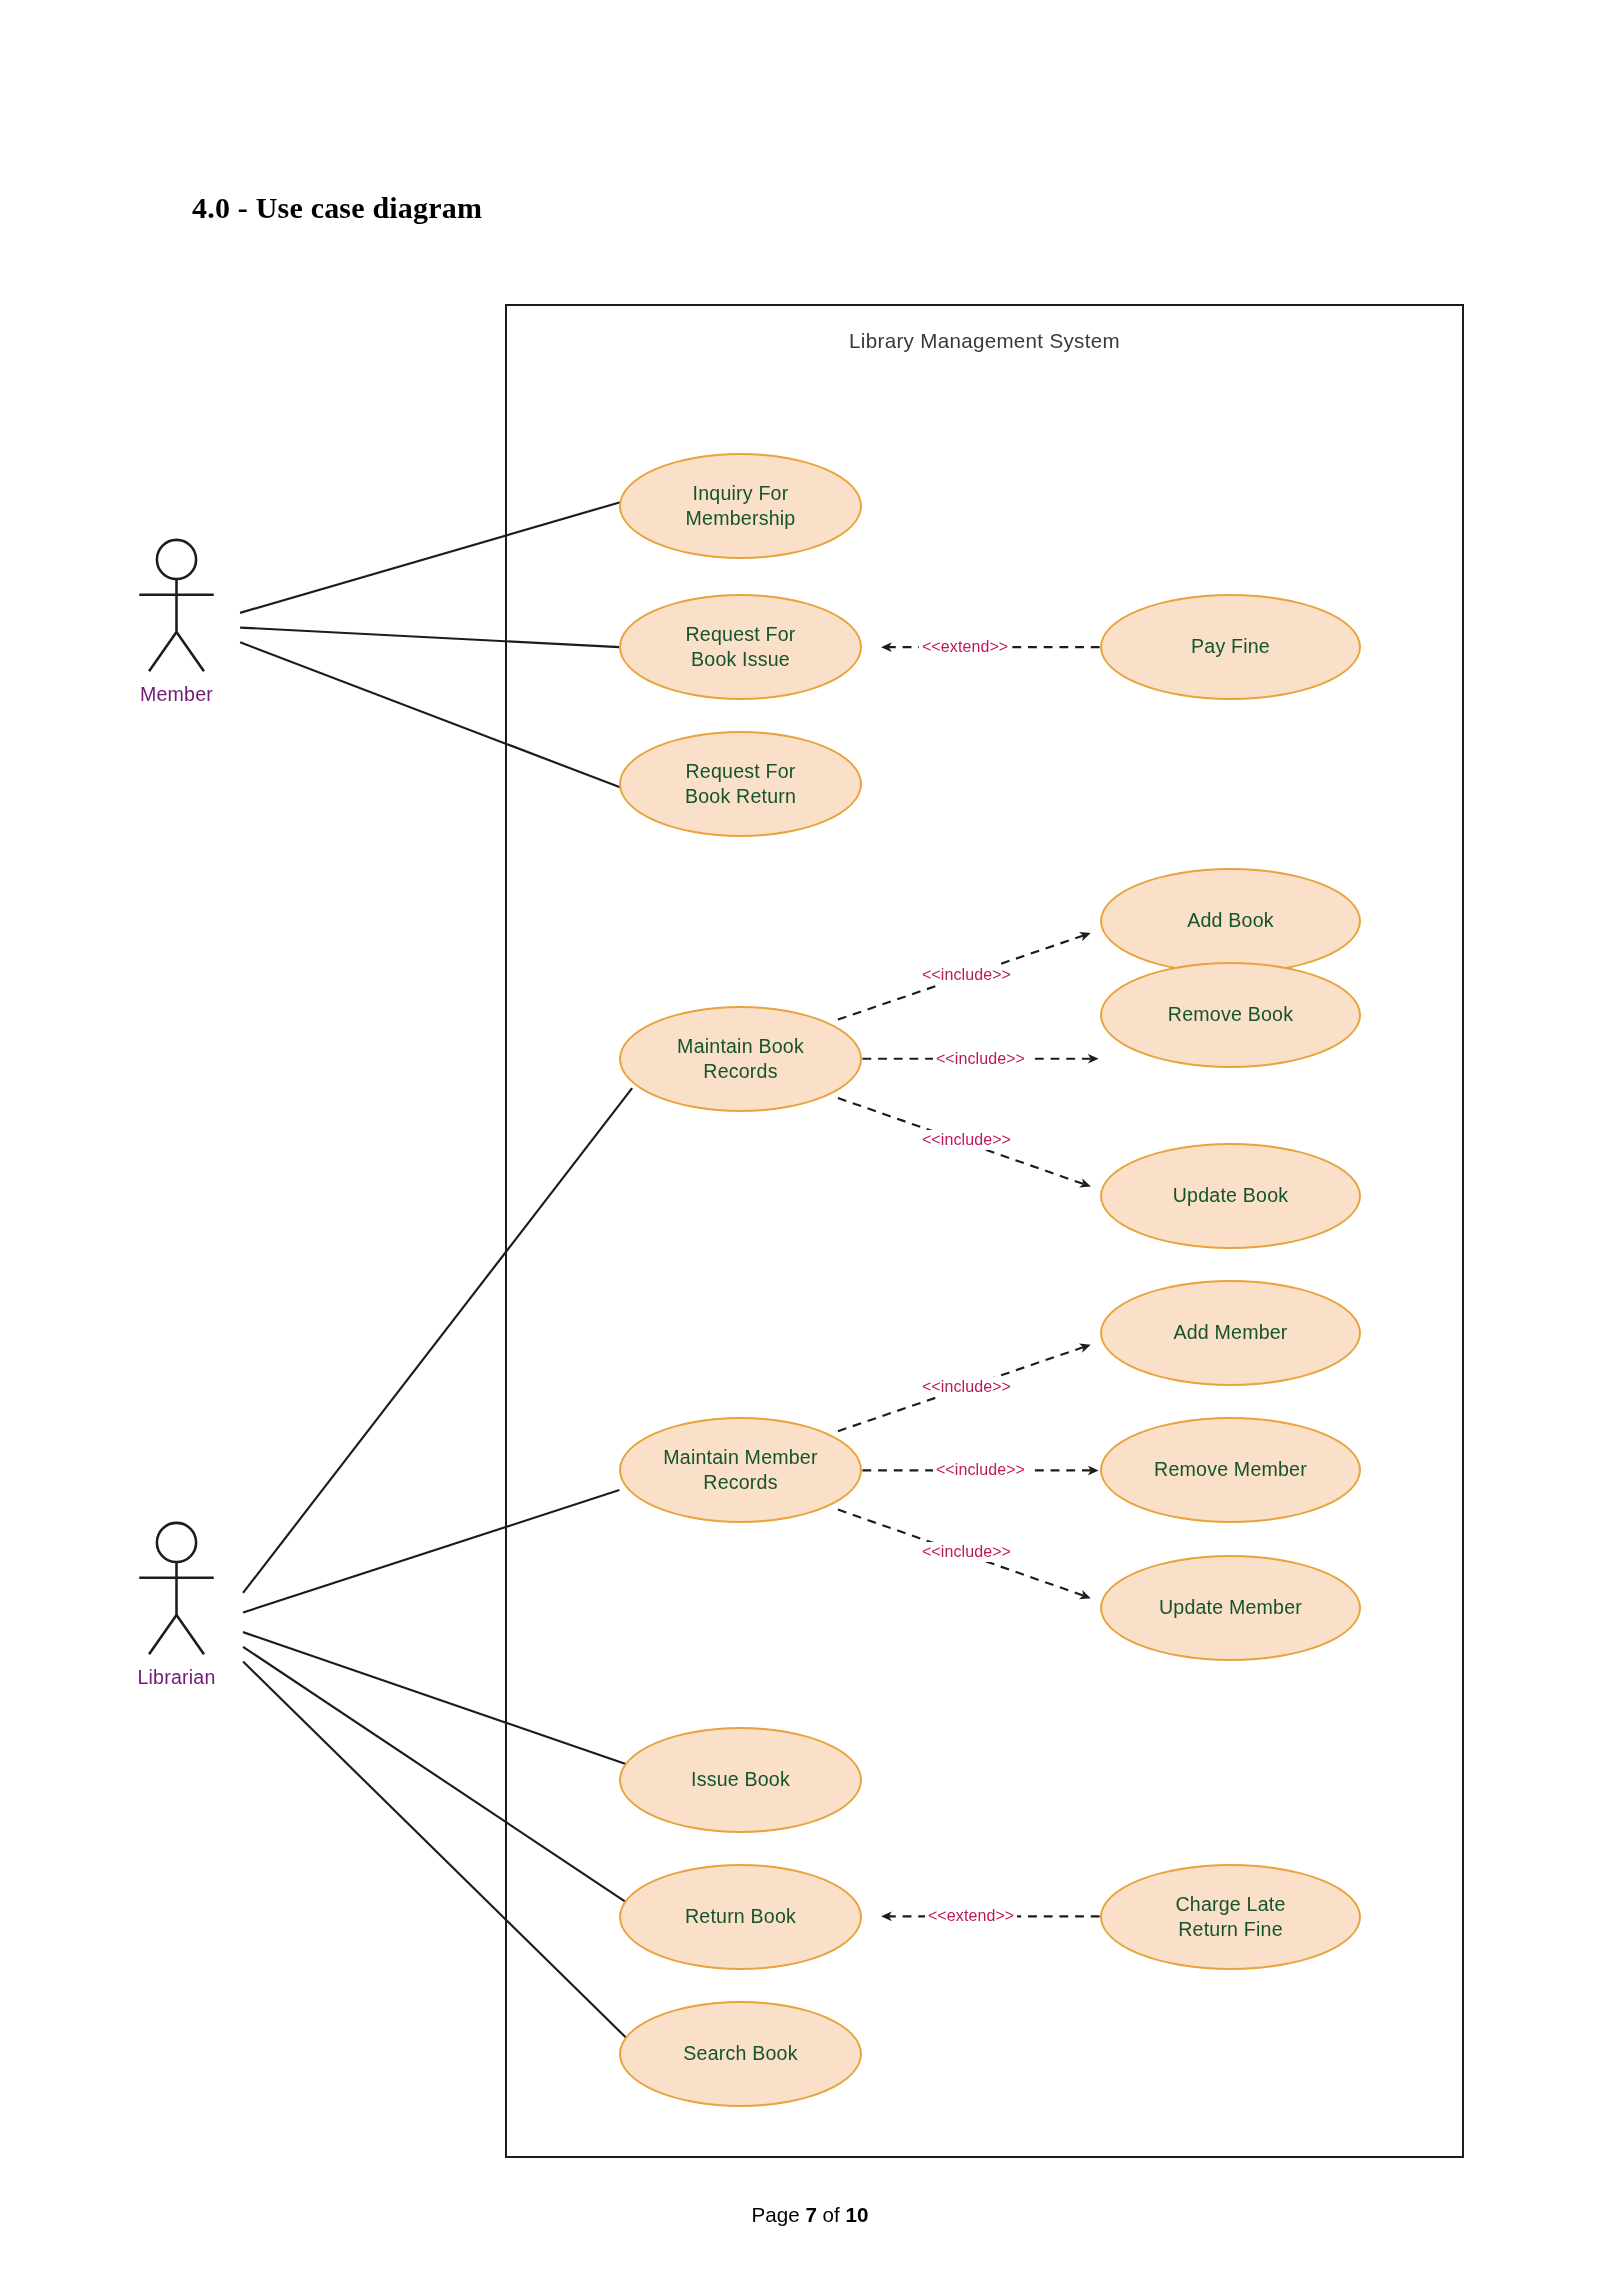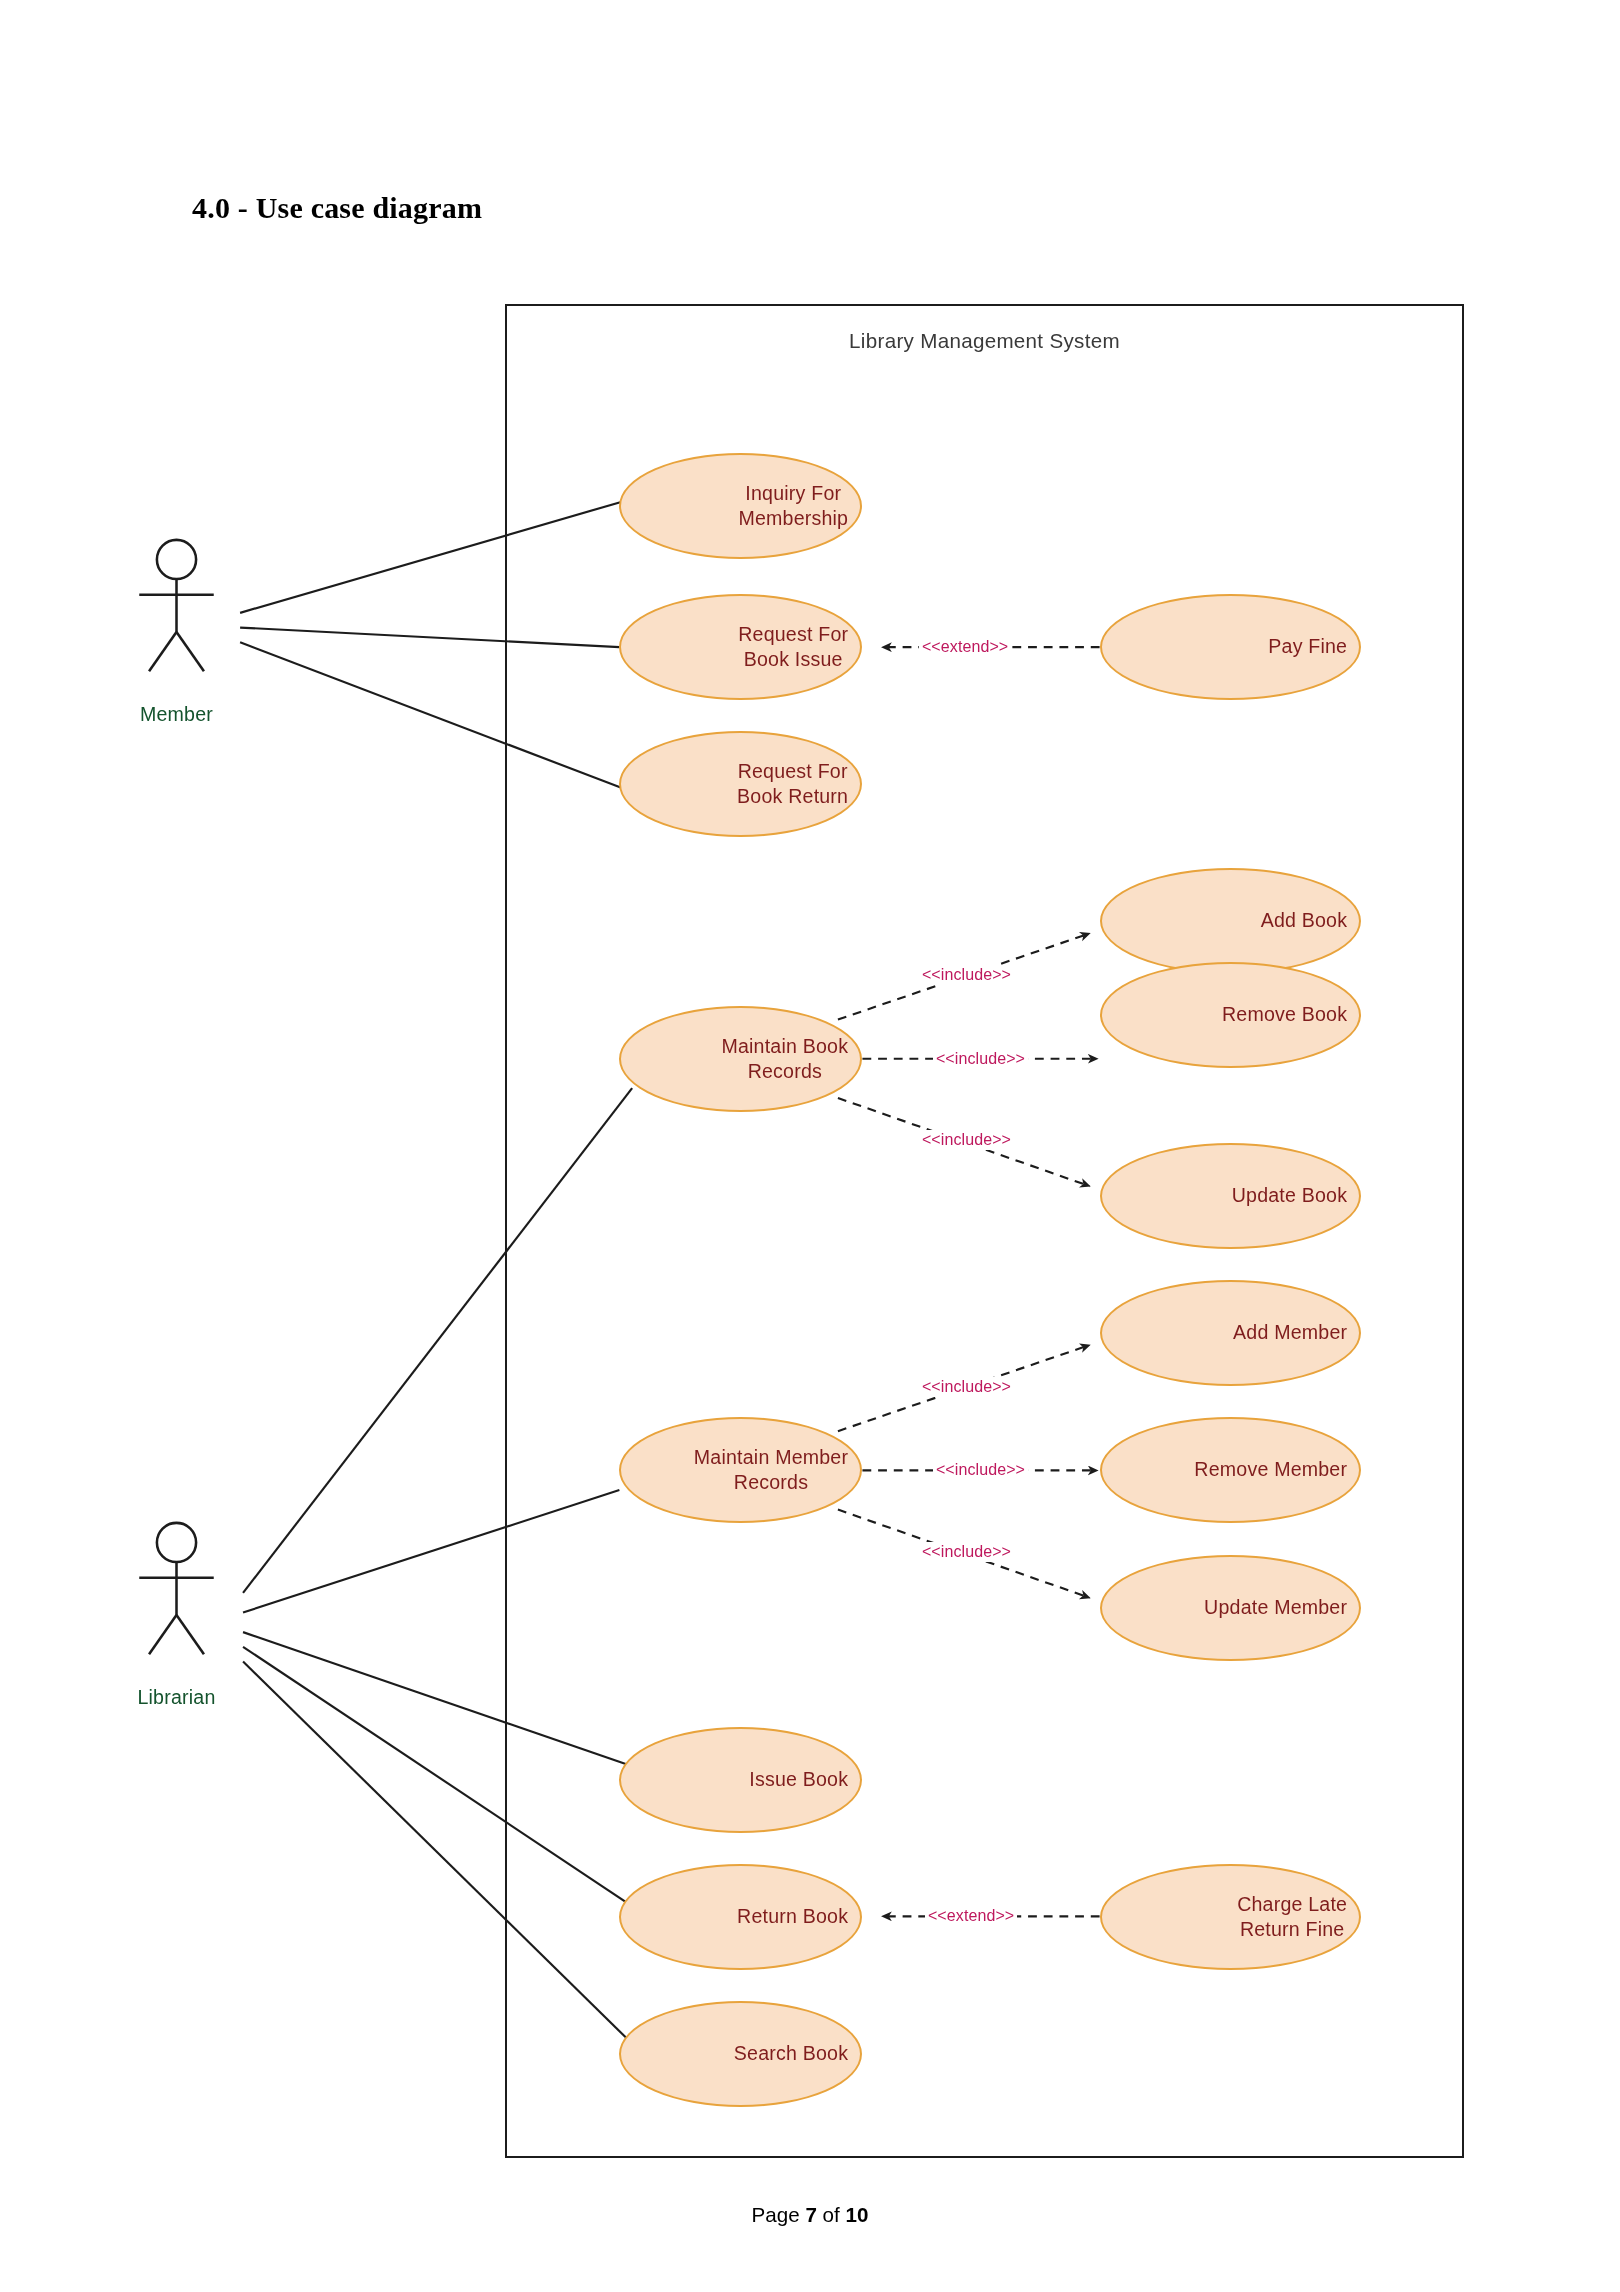--- a/index.html
+++ b/index.html
@@ -69,23 +69,23 @@
 
   
   .use-case {
     position: absolute;
     background: #fae0c8;
     border: 2.5px solid #e8a33c;
     border-radius: 50%;
     box-sizing: border-box;
     display: flex;
     align-items: center;
-    justify-content: flex-end;
+    justify-content: center;
     text-align: center;
-    color: #7f1d1d;
+    color: #14532d;
     font-size: 19.6px;
     line-height: 1.28;
     letter-spacing: 0.2px;
   }
   .use-case .uc-label {
     padding: 0 11.8px;
     white-space: pre-line;
   }
 
   
@@ -93,23 +93,23 @@
     position: absolute;
     width: 157px;
     text-align: center;
   }
   .actor-figure {
     position: relative;
     width: 157px;
     height: 147px;
   }
   .actor-label {
-    margin-top: 22px;
+    margin-top: 2px;
     font-size: 19.6px;
-    color: #14532d;
+    color: #701a75;
     letter-spacing: 0.2px;
   }
 
   
   .stereotype {
     position: absolute;
     font-size: 16px;
     color: #be185d;
     background: #ffffff;
     padding: 1px 2.9px;

